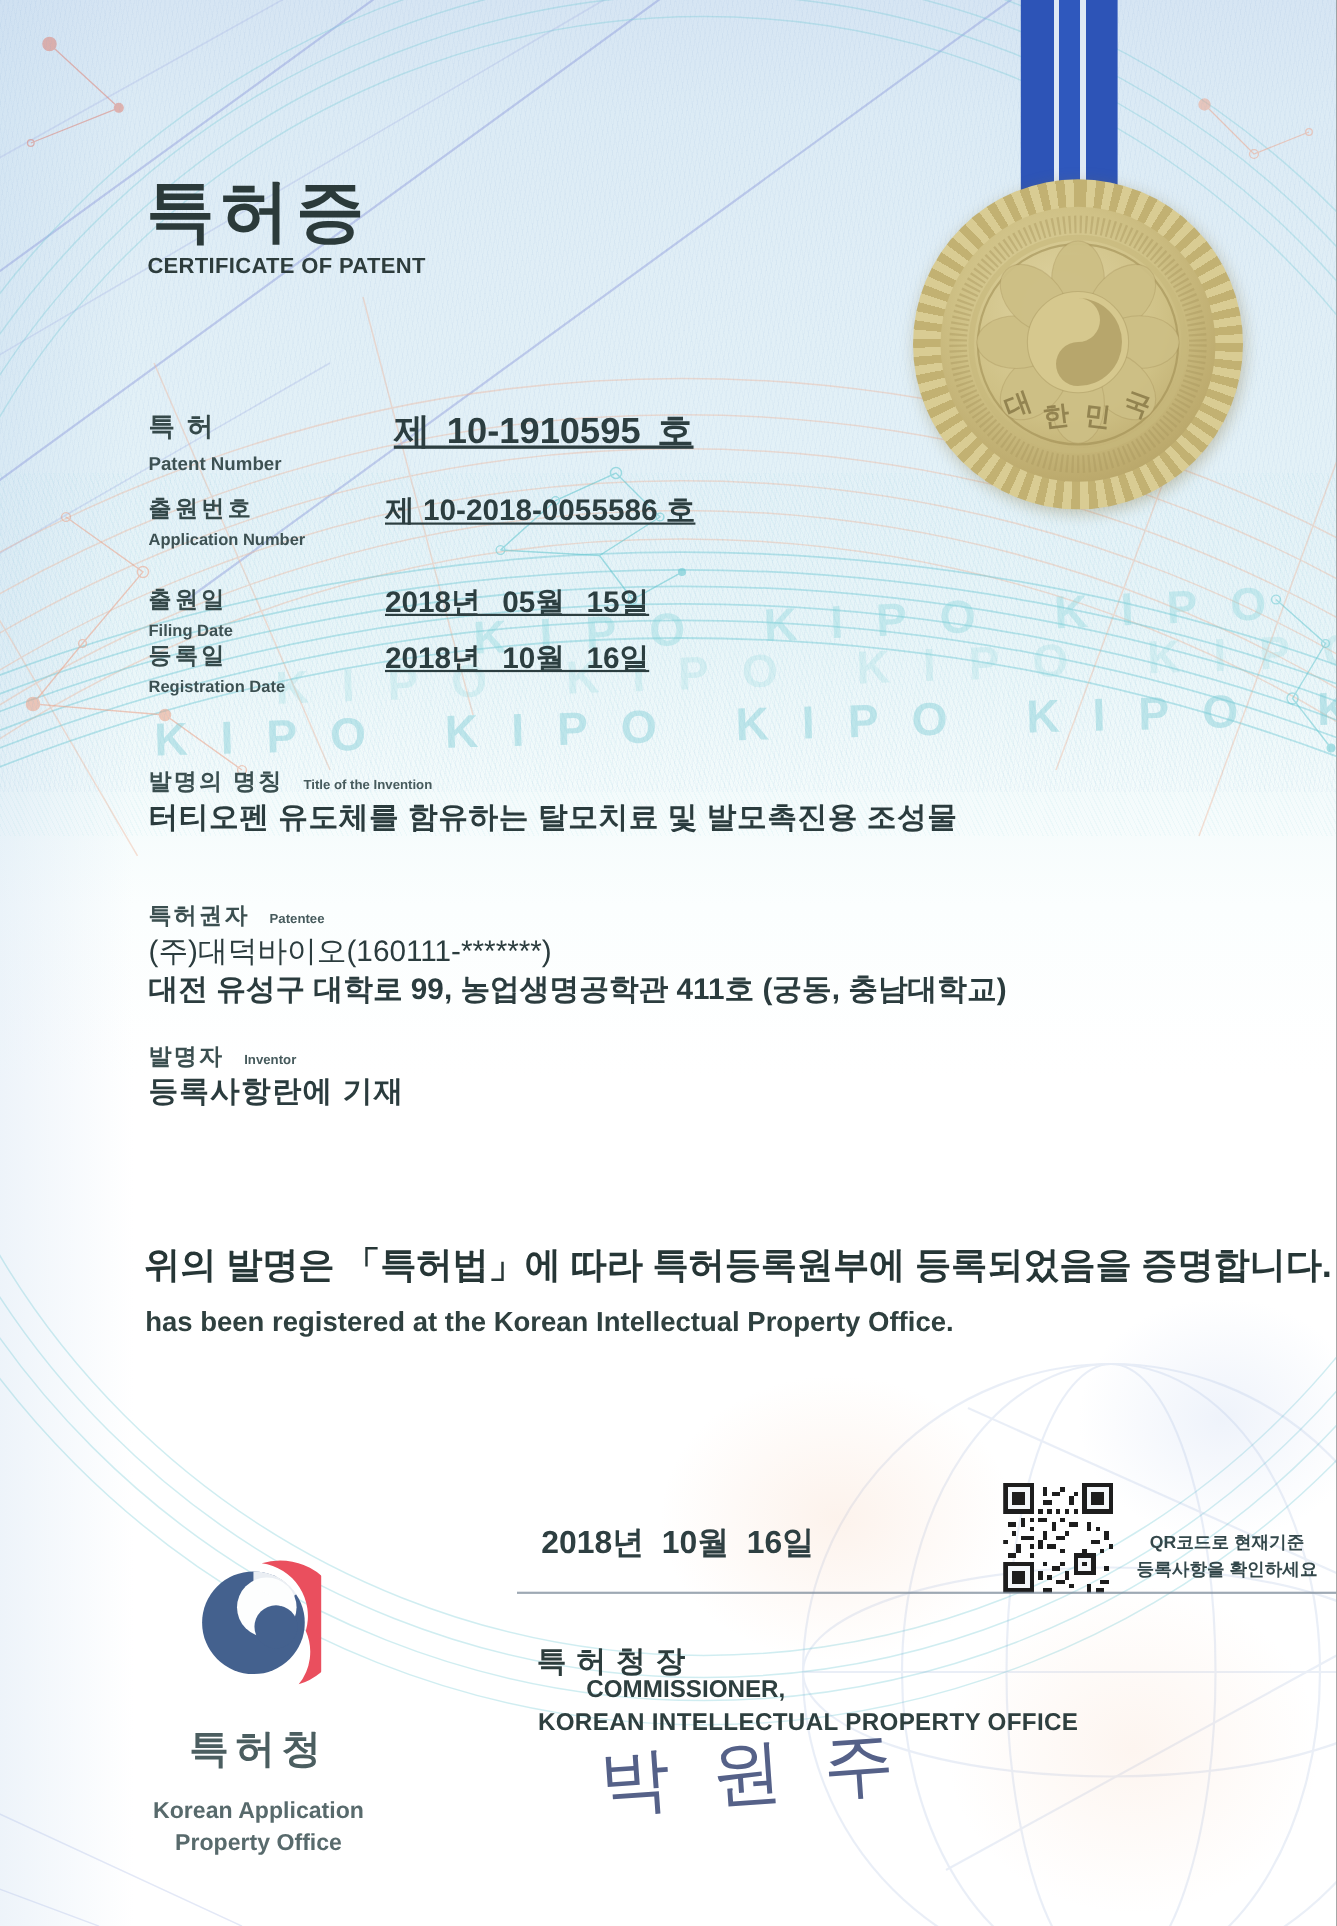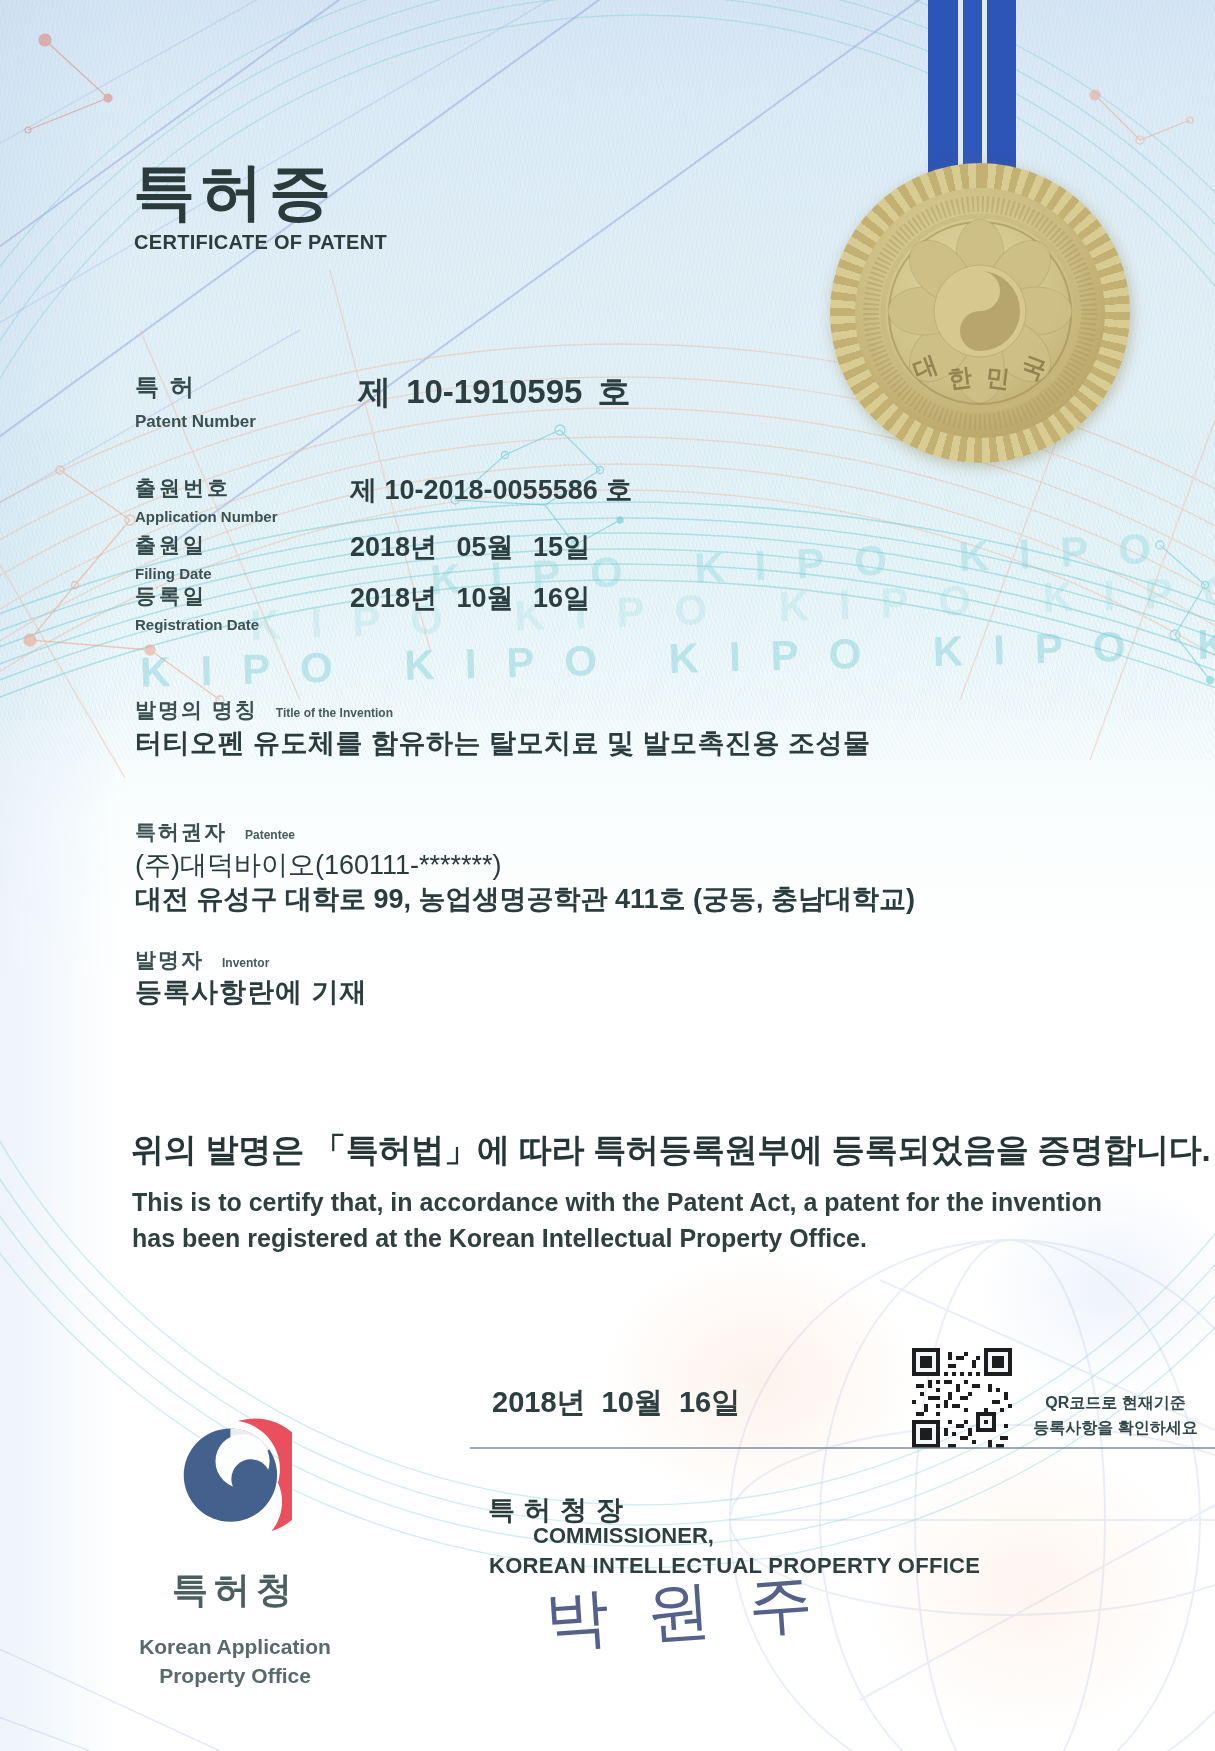--- a/index.html
+++ b/index.html
@@ -35,26 +35,26 @@
   .medal .spikes{position:absolute;inset:0;border-radius:50%;
     background:repeating-conic-gradient(#c2b172 0 3.2deg,#d9cc93 3.2deg 6.4deg);}
   .medal .body{position:absolute;inset:25px;border-radius:50%;
     background:radial-gradient(circle at 44% 38%,#e0d5a4 0%,#cfc186 45%,#bdab6e 72%,#a6945a 100%);}
   .medal svg{position:absolute;left:0;top:0;}
   
   .content{z-index:5;color:#2c3c3c;}
   .title-ko{left:133px;top:150px;font-size:62px;font-weight:700;letter-spacing:6px;color:#2b3a3a;}
   .title-en{left:134px;top:231px;font-size:20px;font-weight:700;letter-spacing:.3px;color:#2d3c3c;}
   .field-row{left:135px;width:900px;}
-  .r1{top:371px;} .r2{top:474px;} .r3{top:531px;} .r4{top:582px;}
+  .r1{top:371px;} .r2{top:448px;} .r3{top:531px;} .r4{top:582px;}
   .flk{display:block;font-size:21px;font-weight:700;letter-spacing:3px;color:#35494a;}
   .fle{display:block;margin-top:6px;font-size:15px;font-weight:600;color:#3d5153;}
   .r1 .flk{font-size:24px;letter-spacing:11px;}
   .r1 .fle{font-size:17px;margin-top:9px;}
-  .fv{position:absolute;left:215px;top:-2px;font-size:27px;font-weight:700;color:#2c3e40;white-space:nowrap;}
+  .fv{position:absolute;left:215px;top:-2px;font-size:27px;font-weight:700;color:#2c3e40;white-space:nowrap;text-decoration:underline;}
   .r1 .fv{left:223px;top:-1px;font-size:33px;word-spacing:6px;}
   .fv.date{word-spacing:12px;}
   .sec-label{font-size:21px;font-weight:600;letter-spacing:2px;color:#3b4f50;}
   .sec-label .en{font-size:12px;font-weight:600;letter-spacing:0;margin-left:18px;color:#465a5c;}
   .inv-label{left:135px;top:696px;}
   .inv-value{left:135px;top:725px;font-size:27px;font-weight:700;color:#2b3c3e;letter-spacing:.5px;}
   .pat-label{left:135px;top:818px;}
   .pat-line1{left:135px;top:847px;font-size:27px;font-weight:400;color:#2b3c3e;}
   .pat-line2{left:135px;top:881px;font-size:27px;font-weight:700;color:#2b3c3e;}
   .invr-label{left:135px;top:946px;}
@@ -251,21 +251,20 @@
   <div class="abs content pat-line1">(주)대덕바이오(160111-*******)</div>
   <div class="abs content pat-line2">대전 유성구 대학로 99, 농업생명공학관 411호 (궁동, 충남대학교)</div>
 
   <div class="abs content sec-label invr-label">
     <span>발명자</span><span class="en">Inventor</span>
   </div>
   <div class="abs content invr-value">등록사항란에 기재</div>
 
   <div class="abs content stmt-ko">위의 발명은 「특허법」에 따라 특허등록원부에 등록되었음을 증명합니다.</div>
   <div class="abs content stmt-en">
-    <div>This is to certify that, in accordance with the Patent Act, a patent for the invention</div>
     <div>has been registered at the Korean Intellectual Property Office.</div>
   </div>
 
   <div class="abs content issue-date">2018년 10월 16일</div>
 
   <svg class="abs qr" viewBox="0 0 25 25" shape-rendering="crispEdges">
     <rect width="25" height="25" fill="#ffffff" opacity="0"></rect>
     <g fill="#1d1d1d">
       <rect x="0" y="0" width="7" height="7"></rect>
         <rect x="18" y="0" width="7" height="7"></rect>

